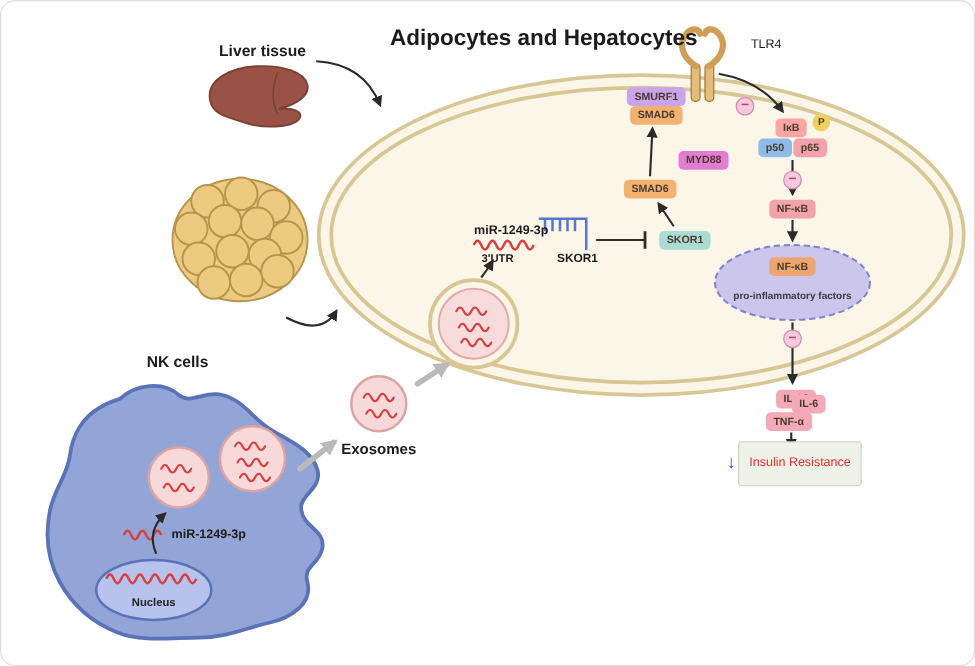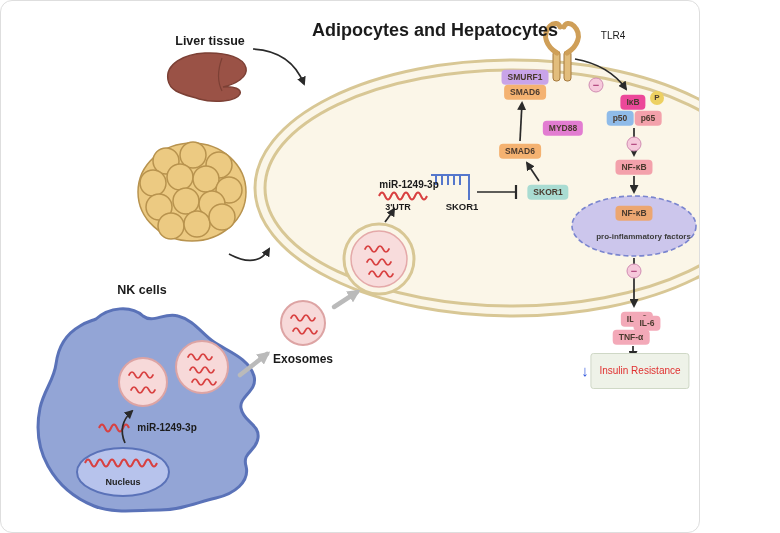--- a/index.html
+++ b/index.html
@@ -1,17 +1,17 @@
 <!DOCTYPE html>
 <html><head>
 <meta charset="utf-8">
 <style>
   * { margin:0; padding:0; box-sizing:border-box; }
   body { font-family:"Liberation Sans", sans-serif; background:#ffffff; }
-  .canvas { position:relative; width:700px; height:533px; background:#ffffff;
+  .canvas { position:relative; width:780px; height:533px; background:#ffffff;
             border:1px solid #dedede; border-radius:12px; overflow:hidden; }
   .svg-layer { position:absolute; left:0; top:0; }
   .lbl { position:absolute; transform:translate(-50%,-50%); white-space:nowrap;
          color:#1b1b1b; font-size:12.5px; line-height:1; }
   .h { font-weight:700; }
   .pill { position:absolute; transform:translate(-50%,-50%); font-size:8.5px;
           font-weight:700; color:#4a3a2e; padding:3px 6px; border-radius:4px;
           line-height:1; white-space:nowrap; }
   .circle-pill { width:14px; height:14px; padding:0; border-radius:50%;
           display:flex; align-items:center; justify-content:center; font-size:8px; }
@@ -145,28 +145,28 @@
   <div class="lbl h" style="left:209px; top:40px;">Liver tissue</div>
   <div class="lbl h" style="left:434px; top:29px; font-size:18px;">Adipocytes and Hepatocytes</div>
   <div class="lbl h" style="left:141px; top:289px;">NK cells</div>
   <div class="lbl h" style="left:302px; top:358px; font-size:12px;">Exosomes</div>
   <div class="lbl" style="left:122px; top:481px; font-size:9px; font-weight:700; color:#222;">Nucleus</div>
   <div class="lbl" style="left:166px; top:427px; font-size:10px; font-weight:700;">miR-1249-3p</div>
   <div class="lbl" style="left:408px; top:184px; font-size:10px; font-weight:700;">miR-1249-3p</div>
   <div class="lbl" style="left:397px; top:206px; font-size:9px; font-weight:700;">3'UTR</div>
   <div class="lbl" style="left:461px; top:206px; font-size:9.5px; font-weight:700;">SKOR1</div>
   <div class="lbl" style="left:612px; top:35px; font-size:10px; font-weight:400;">TLR4</div>
-  <div class="lbl" style="left:633px; top:236px; font-size:8px; font-weight:600; color:#3c3c3c;padding-left:19px;">pro-inflammatory factors</div>
+  <div class="lbl" style="left:633px; top:236px; font-size:8px; font-weight:600; color:#3c3c3c;">pro-inflammatory factors</div>
 
   <div class="pill" style="left: 524px; top: 76px; background: rgb(201, 164, 233);">SMURF1</div>
   <div class="pill" style="left: 524px; top: 91px; background: rgb(244, 178, 113);">SMAD6</div>
   <div class="pill" style="left: 562px; top: 87px; z-index: 2; background: rgb(226, 124, 209); margin-top: 40px;">MYD88</div>
   <div class="pill" style="left: 519px; top: 150px; background: rgb(244, 178, 113);">SMAD6</div>
   <div class="pill" style="left: 547px; top: 191px; background: rgb(169, 220, 210);">SKOR1</div>
-  <div class="pill" style="left: 632px; top: 101px; background: #ec4899;">IκB</div>
+  <div class="pill" style="left: 632px; top: 101px; background: #fca5a5;">IκB</div>
   <div class="pill circle-pill" style="left: 656px; top: 97px; background: rgb(237, 208, 97);">P</div>
   <div class="pill" style="left: 619px; top: 117px; background: rgb(143, 187, 233);">p50</div>
   <div class="pill" style="left: 647px; top: 117px; background: rgb(243, 161, 171);">p65</div>
   <div class="pill" style="left: 633px; top: 166px; background: rgb(243, 161, 171);">NF-κB</div>
   <div class="pill" style="left: 633px; top: 212px; background: rgb(236, 166, 113);">NF-κB</div>
   <div class="pill" style="left: 612px; top: 318px; background: rgb(243, 169, 184); margin-left: 24px;">IL-1β</div>
   <div class="pill" style="left: 646px; top: 322px; background: rgb(243, 169, 184);">IL-6</div>
   <div class="pill" style="left: 630px; top: 336px; background: rgb(243, 169, 184);">TNF-α</div>
 
   <div class="minus" style="left: 595px; top: 84px; background: rgb(246, 201, 219);">−</div>

